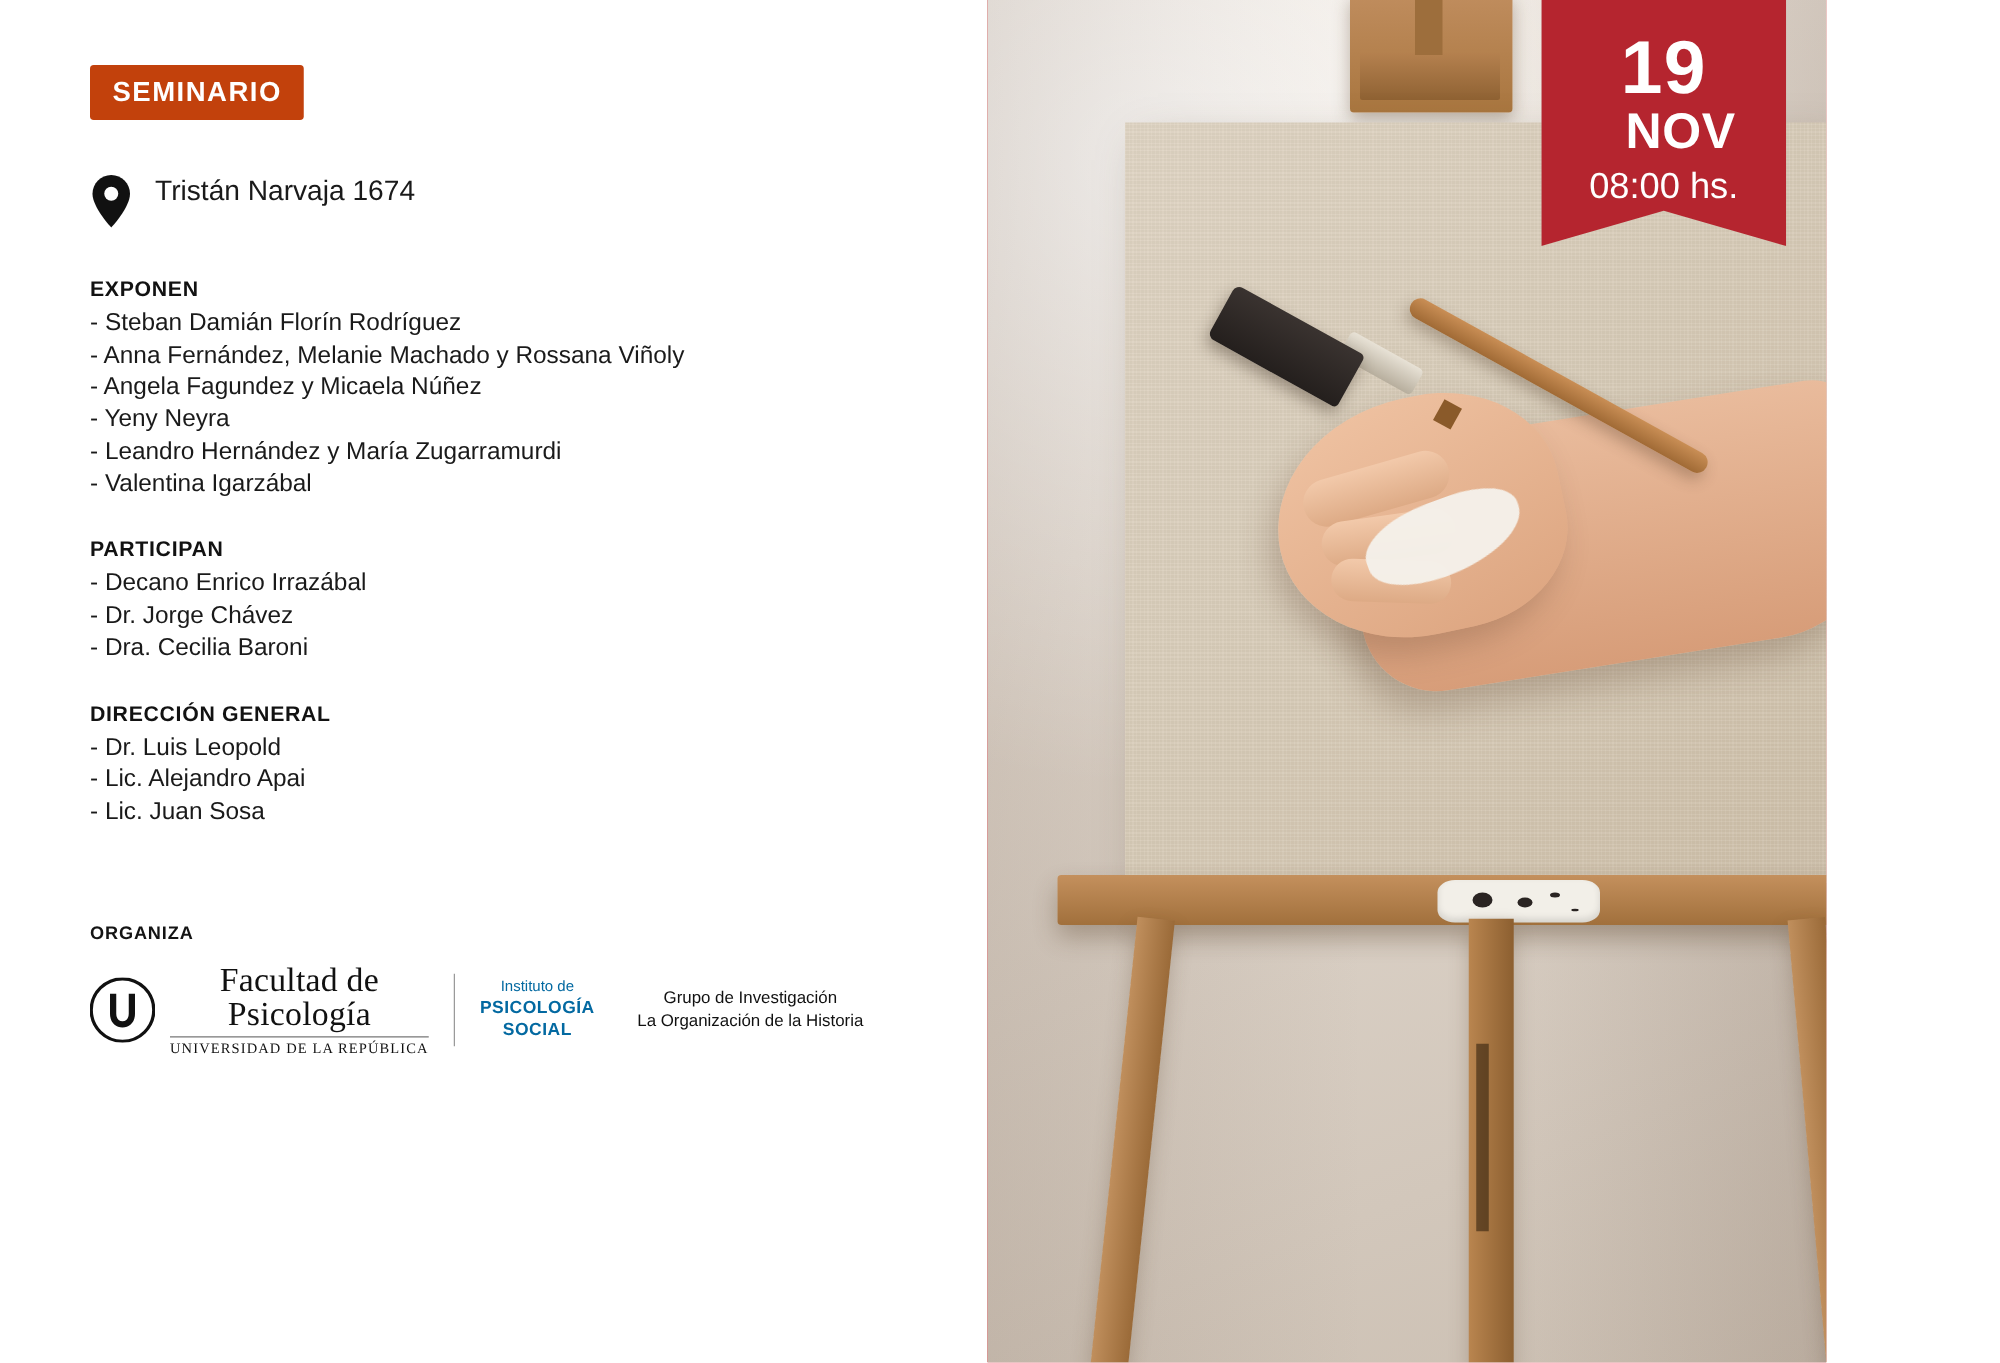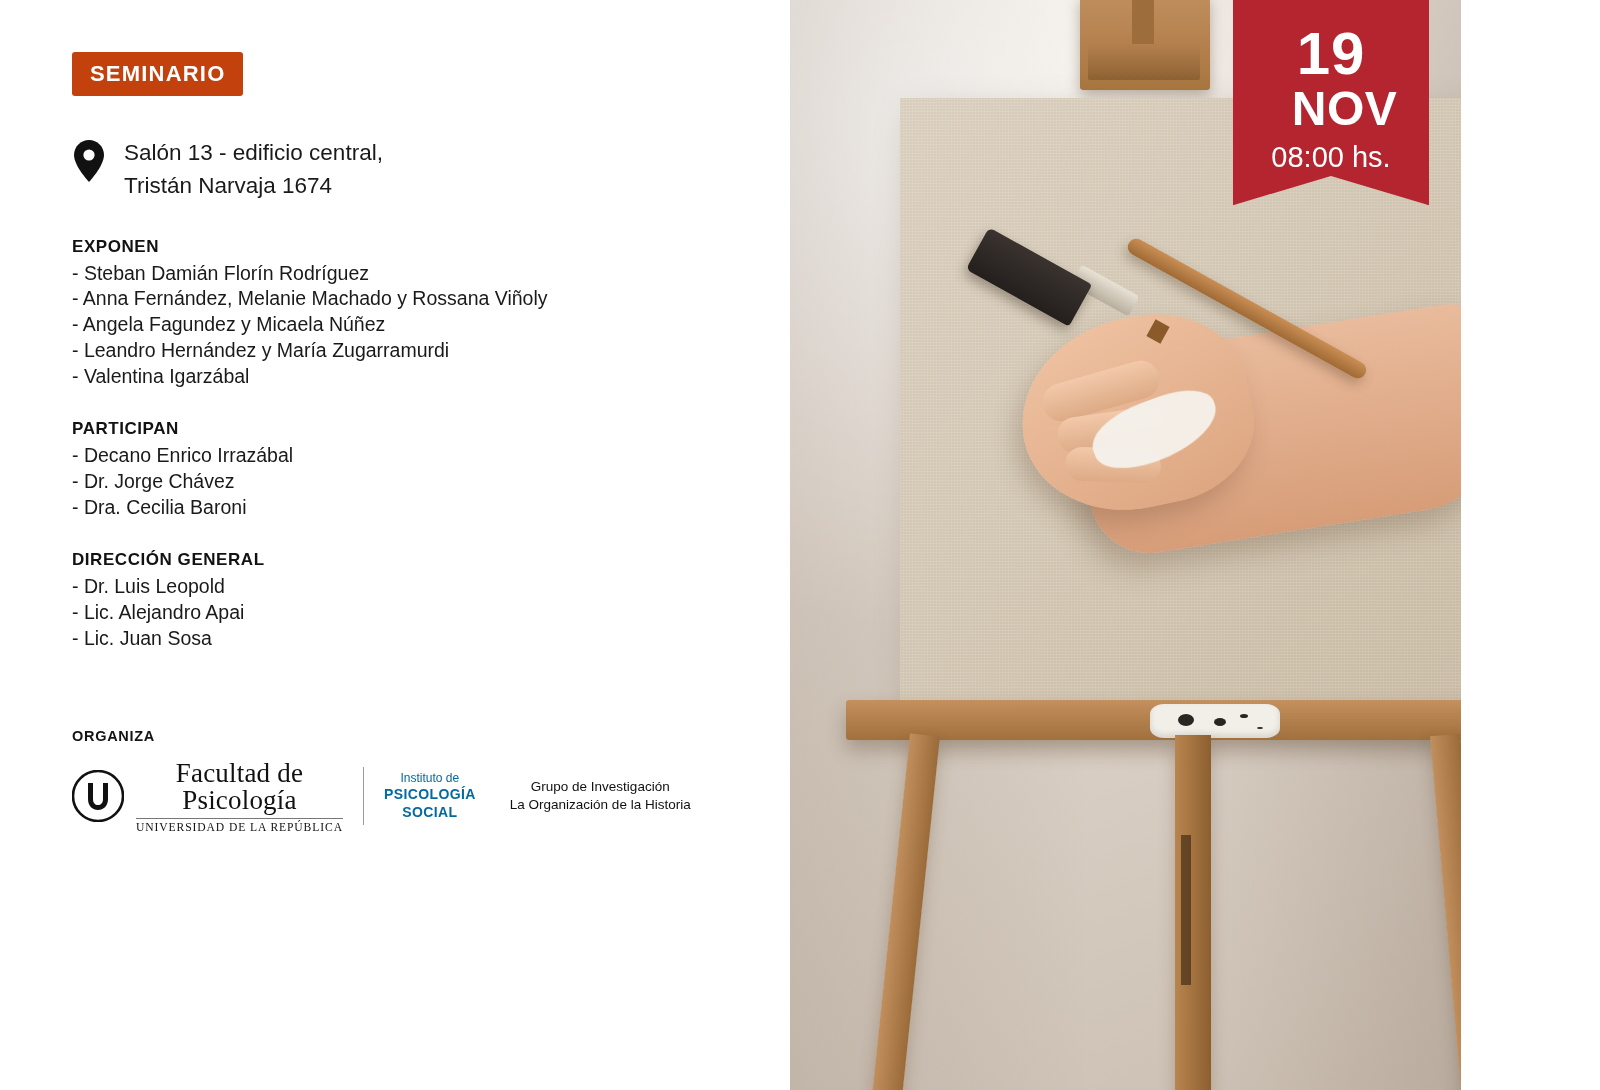--- a/index.html
+++ b/index.html
@@ -360,21 +360,21 @@
     clip-path: polygon(0 0, 100% 0, 100% 100%, 50% 86%, 0 100%);
     box-shadow: 0 6px 16px rgba(0,0,0,0.18);
   }
   .ribbon .day {
     font-size: 60px;
     font-weight: bold;
     line-height: 1.0;
     letter-spacing: 1px;
   }
   .ribbon .month {
-    font-size: 48px;
+    font-size: 40px;
     font-weight: bold;
     line-height: 1.05;
     letter-spacing: 0.5px;
     margin-left: 27px;
   }
   .ribbon .time {
     font-size: 29px;
     font-weight: normal;
     line-height: 1.2;
     margin-top: 6px;
@@ -391,31 +391,31 @@
 
 
     <div class="location">
       <div class="pin-icon">
         <svg width="34" height="44" viewBox="0 0 34 44" xmlns="http://www.w3.org/2000/svg">
           <path d="M17 1C8.7 1 2 7.7 2 16c0 11 15 27 15 27s15-16 15-27C32 7.7 25.3 1 17 1z" fill="#111111"></path>
           <circle cx="17" cy="16" r="5.6" fill="#ffffff"></circle>
         </svg>
       </div>
       <div class="loc-text">
-        <div>Salón 13 - edificio central,</div>
         <div>Tristán Narvaja 1674</div>
       </div>
     </div>
 
     <div class="section">
       <h3>EXPONEN</h3>
       <ul>
         <li>- Steban Damián Florín Rodríguez</li>
         <li>- Anna Fernández, Melanie Machado y Rossana Viñoly</li>
         <li>- Angela Fagundez y Micaela Núñez</li>
+        <li>- Yeny Neyra</li>
         <li>- Leandro Hernández y María Zugarramurdi</li>
         <li>- Valentina Igarzábal</li>
       </ul>
     </div>
 
     <div class="section tight">
       <h3>PARTICIPAN</h3>
       <ul>
         <li>- Decano Enrico Irrazábal</li>
         <li>- Dr. Jorge Chávez</li>

